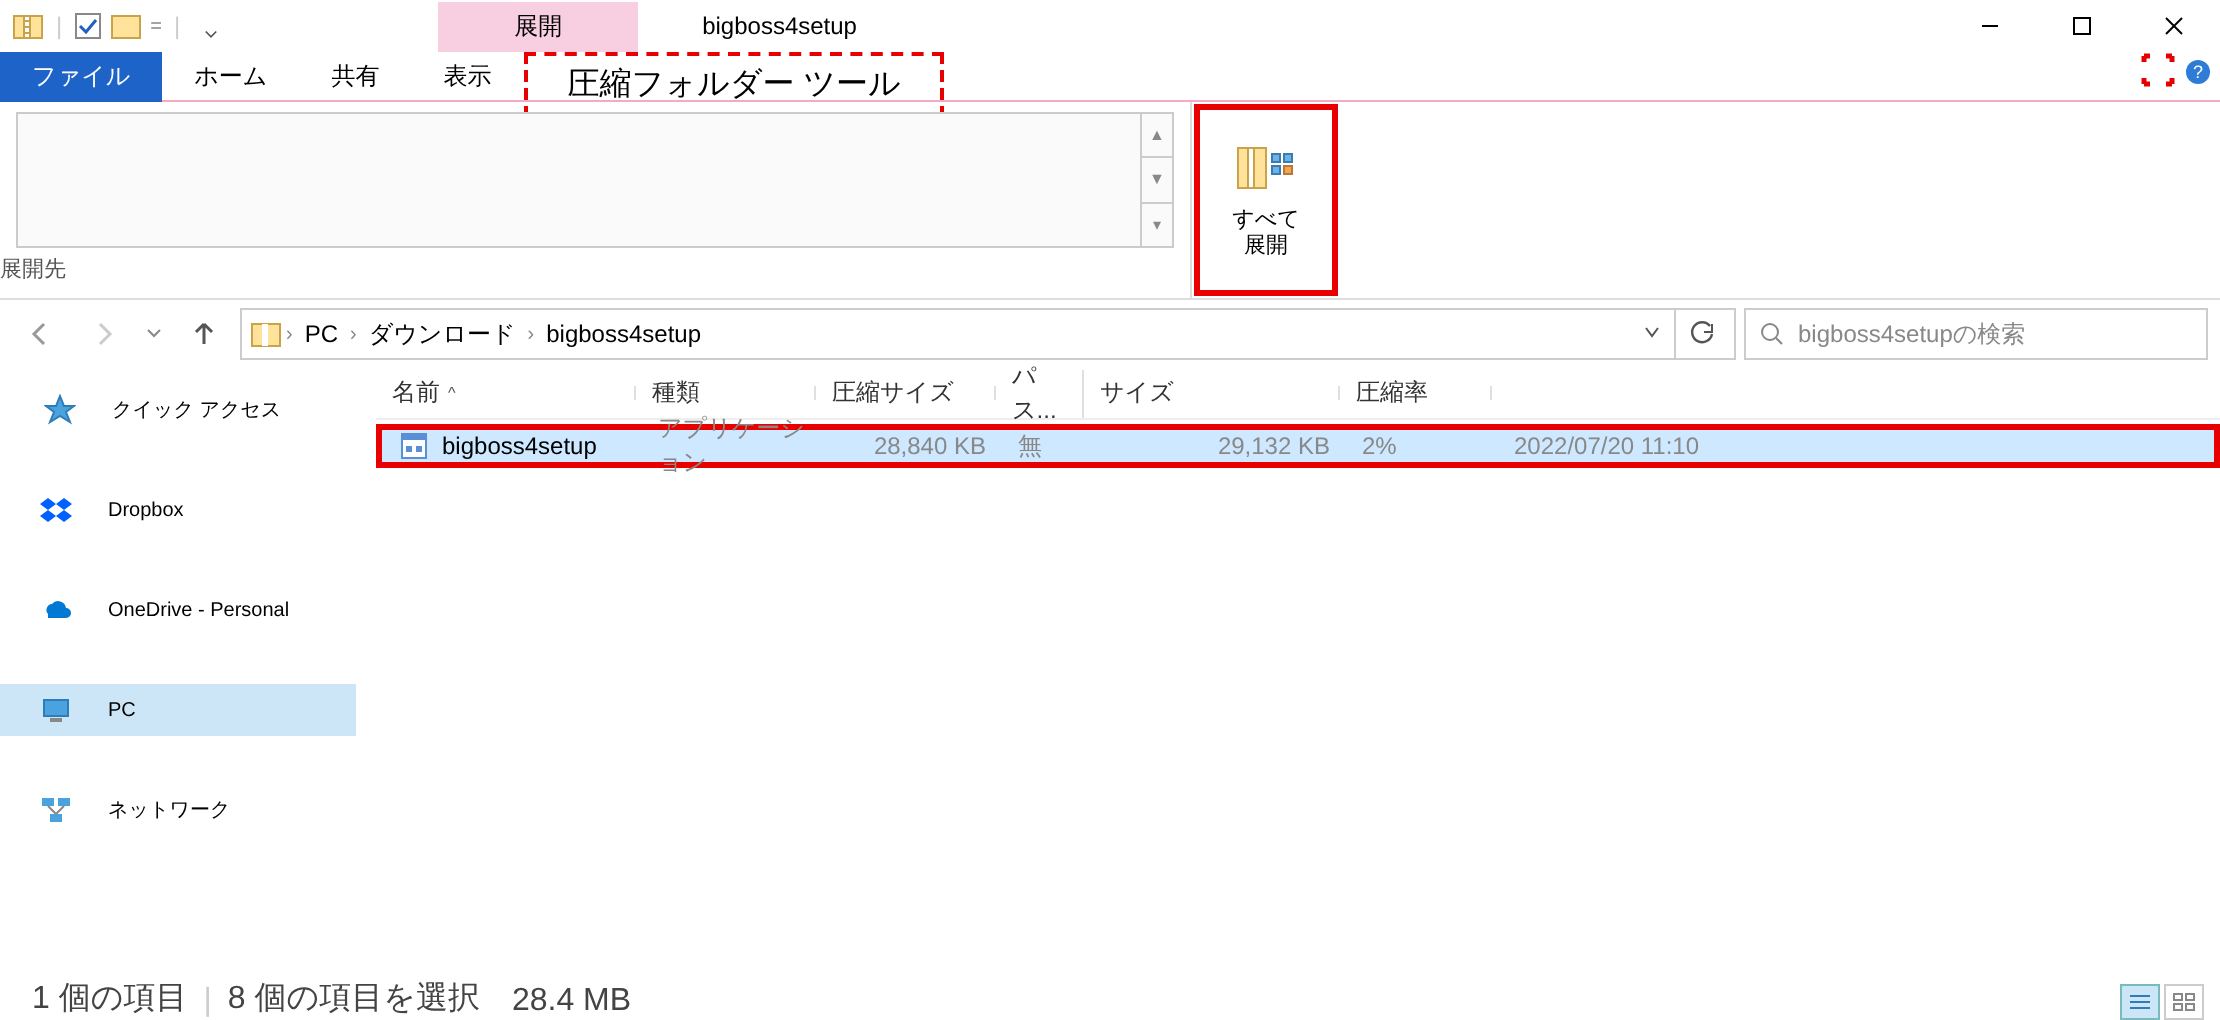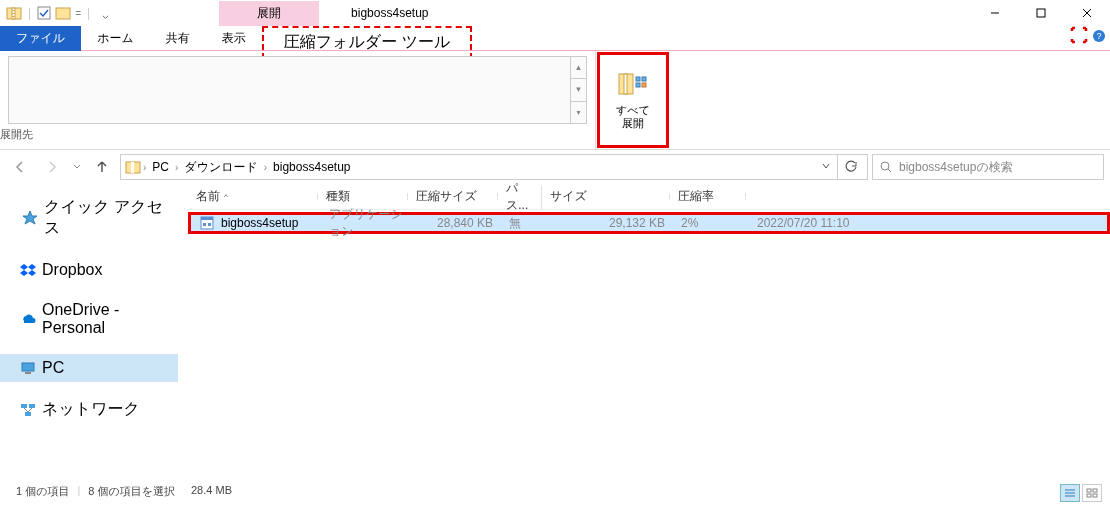--- a/index.html
+++ b/index.html
@@ -45,37 +45,37 @@
     .address-box { flex: 1; height: 26px; border: 1px solid #ccc; display: flex; align-items: center; padding: 0 4px; gap: 2px; }
     .crumb { padding: 2px 4px; cursor: pointer; font-size: 12px; }
     .crumb-sep { color: #888; font-size: 10px; }
     .addr-right { margin-left: auto; display: flex; align-items: center; gap: 2px; }
     .refresh-btn { width: 26px; height: 26px; border-left: 1px solid #ccc; display: flex; align-items: center; justify-content: center; margin-left: 4px; }
     .search-box { width: 232px; height: 26px; border: 1px solid #ccc; display: flex; align-items: center; padding: 0 6px; gap: 6px; color: #888; }
     
     
     .main-area { display: flex; height: 300px; }
     .sidebar { width: 178px; border-right: 0px; padding: 8px 0; }
-    .sidebar-item { display: flex; align-items: center; gap: 6px; padding: 5px 8px 5px 22px; cursor: pointer; font-size: 16px; }
+    .sidebar-item { display: flex; align-items: center; gap: 18px; padding: 5px 8px 5px 22px; cursor: pointer; font-size: 10px; }
     .sidebar-item.selected { background: #cde6f7; }
-    .sidebar-item.group-start { margin-top: 12px; padding-left: 20px; }
+    .sidebar-item.group-start { margin-top: 24px; padding-left: 20px; }
     .sidebar-icon { width: 16px; height: 16px; flex-shrink: 0; }
     
     .content { flex: 1; display: flex; flex-direction: column; padding-left: 10px; }
     .col-headers { display: flex; height: 26px; align-items: center; border-bottom: 1px solid #eee; font-size: 12px; color: #333; }
     .col-hdr { padding: 0 8px; display: flex; align-items: center; gap: 4px; position: relative; }
     .col-hdr::after { content: ""; position: absolute; right: 0; top: 5px; bottom: 5px; width: 1px; background: #e0e0e0; }
     .sort-arrow { font-size: 8px; color: #555; }
     
     .file-row { display: flex; height: 22px; align-items: center; background: #cde8ff; font-size: 12px; border: 3px solid #e80000; margin: 2px 0 0 0; }
     .file-row > div { padding: 0 8px; display: flex; align-items: center; gap: 6px; }
     .file-icon { width: 16px; height: 16px; }
     
     
-    .status-bar { position: absolute; bottom: 0; left: 0; right: 0; height: 26px; border-top: 0px; display: flex; align-items: flex-start; padding: 0 8px; font-size: 11px; color: #444; }
+    .status-bar { position: absolute; bottom: 0; left: 0; right: 0; height: 26px; border-top: 0px; display: flex; align-items: flex-end; padding: 0 8px; font-size: 16px; color: #444; }
     .status-item { padding: 0 8px; }
     .status-sep { color: #ccc; }
     .view-icons { margin-left: auto; display: flex; gap: 2px; }
     .view-icon { width: 20px; height: 18px; border: 1px solid #ccc; display: flex; align-items: center; justify-content: center; }
     .view-icon.active { background: #cde6f7; border-color: #7bb; }
     
     .gray-text { color: #888; }
   </style>
 </head>
 <body>

